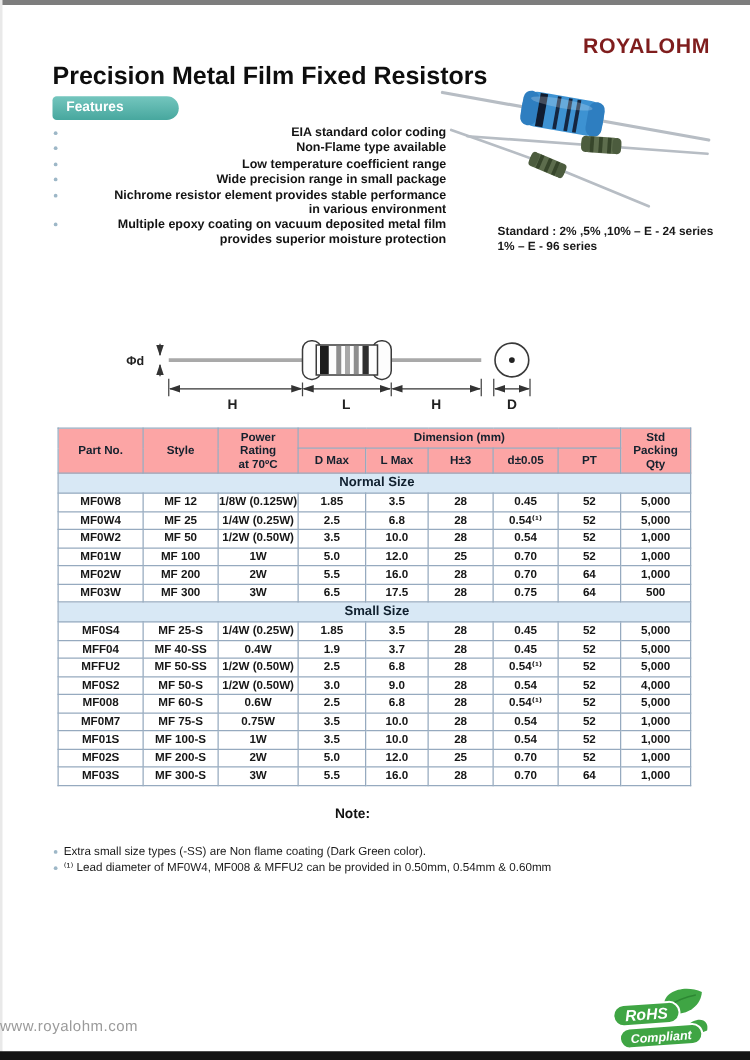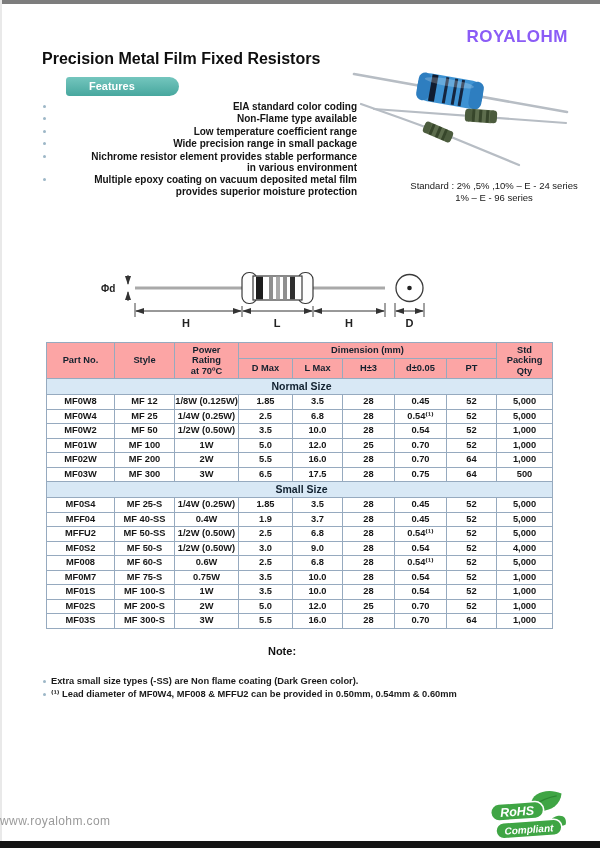--- a/index.html
+++ b/index.html
@@ -2,53 +2,53 @@
 <html><head>
 <meta charset="utf-8">
 <style>
   html,body{margin:0;padding:0;background:#ffffff;}
   .page{position:relative;width:600px;height:848px;background:#ffffff;overflow:hidden;
         font-family:"Liberation Sans","DejaVu Sans",sans-serif;color:#151515;}
   .top-bar{position:absolute;left:0;top:0;width:600px;height:4px;background:#7d7d7d;}
   .bottom-bar{position:absolute;left:0;top:841px;width:600px;height:7px;background:#141414;}
   .left-edge{position:absolute;left:0;top:0;width:2px;height:848px;background:#e9e9e9;}
 
-  .logo{position:absolute;top:27px;right:32px;font-size:17px;font-weight:bold;color:#8b5cf6;letter-spacing:.5px;}
-  .title{position:absolute;left:42px;top:50px;margin:0;font-size:16px;font-weight:bold;color:#0e0e0e;}
+  .logo{position:absolute;top:27px;right:32px;font-size:17px;font-weight:bold;color:#7f1d1d;letter-spacing:.5px;}
+  .title{position:absolute;left:42px;top:50px;margin:0;font-size:20px;font-weight:bold;color:#0e0e0e;}
 
   .features-badge{position:absolute;left:42px;top:77px;width:90px;height:19px;line-height:19px;
-       padding-left:23px;border-radius:5px 14px 14px 5px;
-       background:linear-gradient(180deg,#74c6be,#47a79e);color:#fff;font-size:11px;font-weight:bold;margin-left:24px;}
+       padding-left:11px;border-radius:5px 14px 14px 5px;
+       background:linear-gradient(180deg,#74c6be,#47a79e);color:#fff;font-size:11px;font-weight:bold;}
   .features-list{position:absolute;left:42px;top:101px;width:315px;margin:0;padding:0;list-style:none;text-align:right;}
   .feature-item{position:relative;padding-left:9px;font-size:10px;font-weight:bold;line-height:11.4px;
        white-space:pre-line;color:#141414;margin-bottom:1px;}
   .feature-item::before{content:"";position:absolute;left:1px;top:4px;width:3px;height:3px;
        background:#9db7c7;border-radius:50%;}
 
   .photo-svg{position:absolute;left:336px;top:62px;}
-  .standard-note{position:absolute;left:398px;top:180px;width:192px;text-align:center;
-       font-size:9.5px;font-weight:normal;line-height:12px;color:#181818;}
+  .standard-note{position:absolute;left:398px;top:180px;width:192px;text-align:left;
+       font-size:9.5px;font-weight:bold;line-height:12px;color:#181818;}
 
   .diagram-svg{position:absolute;left:88px;top:256px;}
 
   .spec-table{position:absolute;left:46px;top:342px;width:506px;border-collapse:collapse;table-layout:fixed;}
   .spec-table th,.spec-table td{border:1px solid #96aabf;}
   .spec-table th{background:#fca5a5;font-size:9.3px;font-weight:bold;color:#14212e;
        padding:1px 0;line-height:1.12;text-align:center;white-space:pre-line;}
   .spec-table thead tr.group-row th{height:13px;}
   .spec-table thead tr.sub-row th{height:17px;margin-left:20px;}
   .spec-table td{font-size:9.3px;font-weight:bold;text-align:center;height:13.5px;
        line-height:1;padding:0;color:#161616;background:#fff;}
   .spec-table td.section-row{text-align:center;background:#d8e8f5;font-size:10.5px;
        padding:1px 0 1px 4px;height:13px;color:#10202f;}
 
   .note-block{position:absolute;left:42px;top:645px;width:480px;}
   .note-title{margin:0 0 19px 0;font-size:11px;font-weight:bold;color:#111;text-align:center;}
   .note-list{margin:0;padding:0;list-style:none;}
-  .note-item{position:relative;padding-left:9px;font-size:9.3px;font-weight:bold;
+  .note-item{position:relative;padding-left:9px;font-size:9.3px;font-weight:normal;
        line-height:11.5px;margin-bottom:1px;color:#1a1a1a;}
   .note-item::before{content:"";position:absolute;left:1px;top:4px;width:3px;height:3px;
        background:#9db7c7;border-radius:50%;}
 
   .footer-url{position:absolute;left:0;top:814px;width:588px;text-align:left;
        font-size:12px;color:#9a9a9a;letter-spacing:.4px;}
   .rohs-svg{position:absolute;left:488px;top:789px;}
 </style>
 </head>
 <body>

